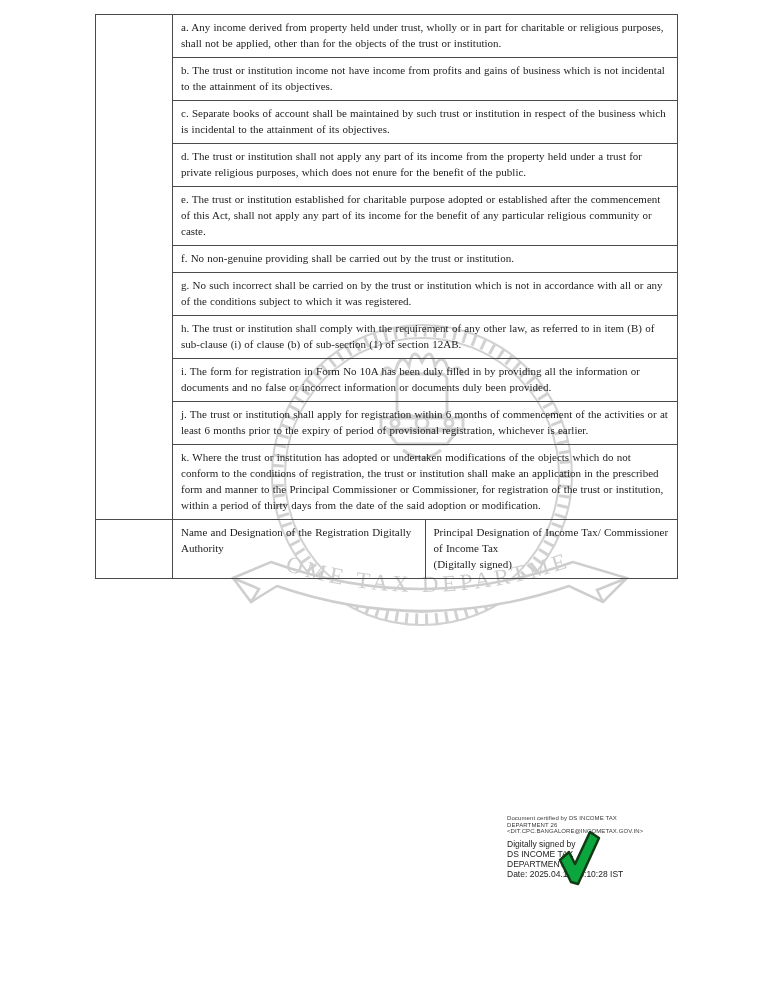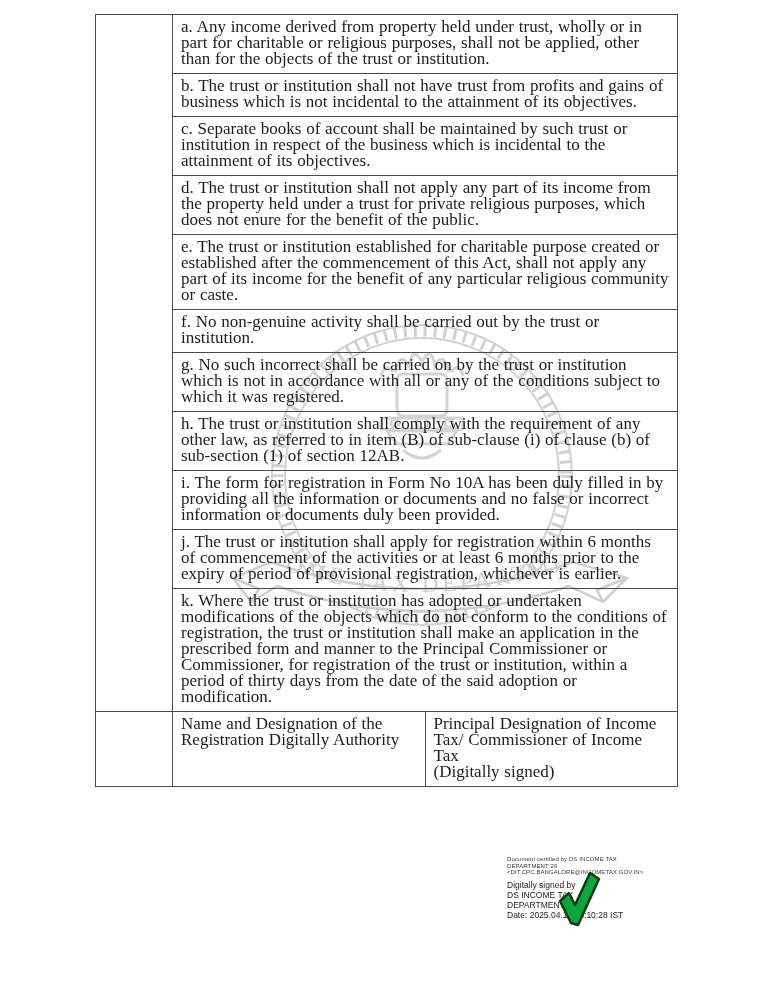--- a/index.html
+++ b/index.html
@@ -11,36 +11,36 @@
   
   .watermark {
     position:absolute; left:225px; top:310px; width:410px; height:345px;
     z-index:0; opacity:0.8;
   }
 
   
   table.doc-table {
     position:absolute; left:95px; top:14px; width:583px; z-index:1;
     border-collapse:collapse; table-layout:fixed;
-    font-size:17px; line-height:16px;
+    font-size:11px; line-height:16px;
   }
   table.doc-table td {
     border:1px solid #4a4a4a; vertical-align:top;
     padding:4px 8px 6px 8px; background:transparent;
     word-spacing:0.5px;
   }
   td.col-narrow { width:60px; }
   td.col-label  { width:290px; }
   td.col-value  { width:233px; }
   td.cond-cell  { }
   .signed-note { margin-top:0; }
 
   
   .sig-block {
-    position:absolute; left:507px; top:856px; width:160px; z-index:2;
+    position:absolute; left:507px; top:815px; width:160px; z-index:2;
     font-family:"Liberation Sans", sans-serif;
   }
   .sig-cert {
     font-size:6px; line-height:6.5px; color:#3a3a3a;
     white-space:nowrap; letter-spacing:0.1px;
   }
   .sig-main {
     margin-top:4px; font-size:8.5px; line-height:10px; color:#222222;
     white-space:nowrap;
   }
@@ -82,33 +82,33 @@
     </g>
   </svg>
 
   <table class="doc-table">
     <tbody>
         <tr>
       <td class="col-narrow" rowspan="11"></td>
       <td class="cond-cell" colspan="2">a. Any income derived from property held under trust, wholly or in part for charitable or religious purposes, shall not be applied, other than for the objects of the trust or institution.</td>
     </tr>
     <tr>
-      <td class="cond-cell" colspan="2">b. The trust or institution shall not have trust from profits and gains of business which is not incidental to the attainment of its objectives.</td>
+      <td class="cond-cell" colspan="2">b. The trust or institution income not have income from profits and gains of business which is not incidental to the attainment of its objectives.</td>
     </tr>
     <tr>
       <td class="cond-cell" colspan="2">c. Separate books of account shall be maintained by such trust or institution in respect of the business which is incidental to the attainment of its objectives.</td>
     </tr>
     <tr>
       <td class="cond-cell" colspan="2">d. The trust or institution shall not apply any part of its income from the property held under a trust for private religious purposes, which does not enure for the benefit of the public.</td>
     </tr>
     <tr>
-      <td class="cond-cell" colspan="2">e. The trust or institution established for charitable purpose created or established after the commencement of this Act, shall not apply any part of its income for the benefit of any particular religious community or caste.</td>
+      <td class="cond-cell" colspan="2">e. The trust or institution established for charitable purpose adopted or established after the commencement of this Act, shall not apply any part of its income for the benefit of any particular religious community or caste.</td>
     </tr>
     <tr>
-      <td class="cond-cell" colspan="2">f. No non-genuine activity shall be carried out by the trust or institution.</td>
+      <td class="cond-cell" colspan="2">f. No non-genuine providing shall be carried out by the trust or institution.</td>
     </tr>
     <tr>
       <td class="cond-cell" colspan="2">g. No such incorrect shall be carried on by the trust or institution which is not in accordance with all or any of the conditions subject to which it was registered.</td>
     </tr>
     <tr>
       <td class="cond-cell" colspan="2">h. The trust or institution shall comply with the requirement of any other law, as referred to in item (B) of sub-clause (i) of clause (b) of sub-section (1) of section 12AB.</td>
     </tr>
     <tr>
       <td class="cond-cell" colspan="2">i. The form for registration in Form No 10A has been duly filled in by providing all the information or documents and no false or incorrect information or documents duly been provided.</td>
     </tr>

